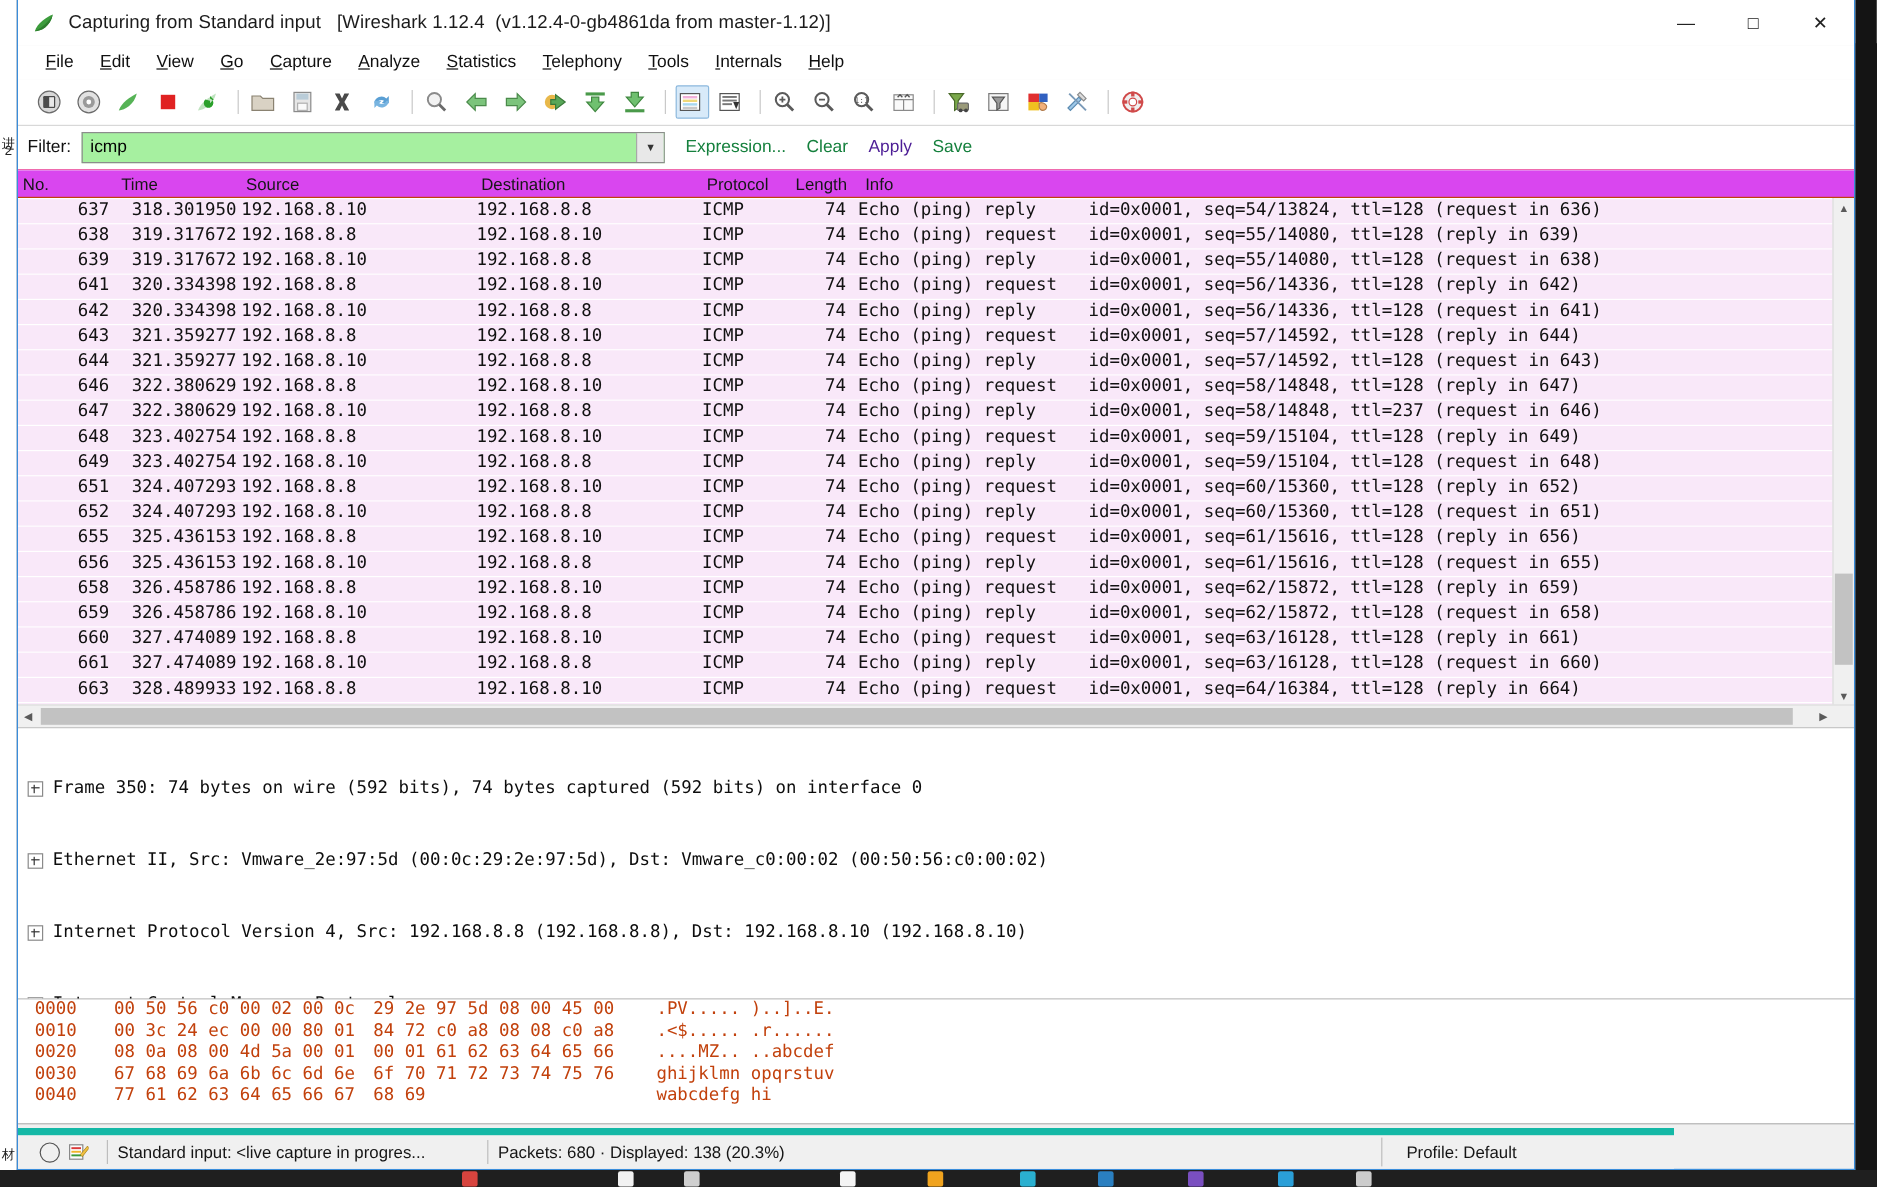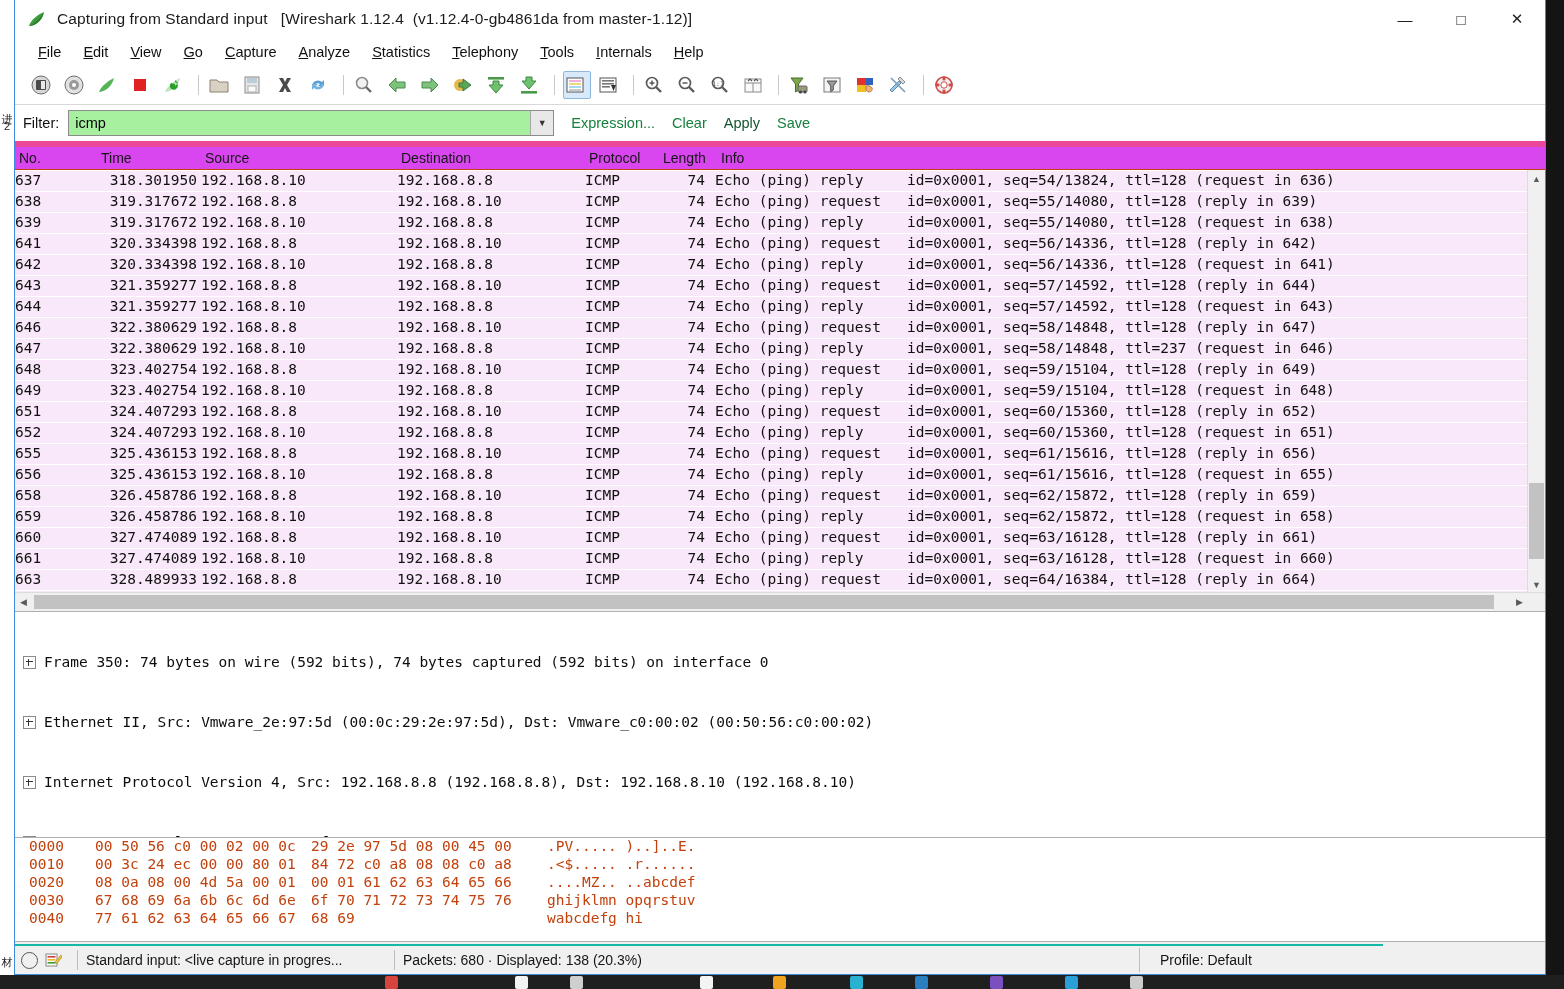--- a/index.html
+++ b/index.html
@@ -87,41 +87,41 @@
     width: 28px; height: 28px; margin-right: 5px;
     display: flex; align-items: center; justify-content: flex-start;
     border: 1px solid transparent; border-radius: 2px; box-sizing: border-box;
   }
   .tbtn.active { background: #d8eaf9; border-color: #8cb8dd; }
   .tsep { width: 1px; height: 20px; background: #c9c9c9; margin: 0 8px 0 4px; }
 
   
   .filterbar {
     height: 36px; background: #ffffff; display: flex; align-items: center;
-    padding-left: 8px; border-bottom: 6px solid #ec4899;
+    padding-left: 8px; border-bottom: 1px solid #ec4899;
   }
   .filter-label { font-size: 14.5px; color: #111; margin-right: 9px; }
   .filter-input-wrap {
     position: relative; width: 486px; height: 26px;
     border: 1px solid #8c8c8c; background: #a6f0a0; box-sizing: border-box;
     display: flex; align-items: center;
   }
   .filter-input {
     border: none; outline: none; background: transparent;
     font-size: 14.5px; color: #000; width: 440px; padding-left: 6px;
     font-family: "Liberation Sans", sans-serif;
   }
   .filter-drop {
     position: absolute; right: 0; top: 0; width: 22px; height: 24px;
     background: #e8e8e8; border-left: 1px solid #a8a8a8;
     display: flex; align-items: center; justify-content: center;
     font-size: 9px; color: #333;
   }
   .fbtn { font-size: 14.5px; color: #15803d; margin-left: 17px; }
-  .fbtn.disabled { color: #14532d; }
+  .fbtn.disabled { color: #4c1d95; }
 
   
   .packet-list-area {
     position: relative; height: 464px; background: #ffffff;
     border-bottom: 1px solid #b0b0b0;
   }
   .col-header {
     height: 22px; background: #d946ef; position: relative;
     border-bottom: 7px solid #c2410c; overflow: hidden;
   }
@@ -132,21 +132,21 @@
     position: absolute; top: 23px; left: 0; right: 17px; bottom: 18px;
     overflow: hidden; background: #fff;
   }
   .prow {
     position: relative; height: 20px; background: #f9e8f9;
     border-bottom: 1px solid #ffffff; white-space: pre;
     font-family: "DejaVu Sans Mono", monospace; font-size: 14.5px; color: #111;
   }
   .prow.clip-top { height: 10px; overflow: hidden; }
   .prow span { position: absolute; top: 1px; }
-  .c-no   { left: 0;    width: 76px;  }
+  .c-no   { left: 0;    width: 76px;  text-align: right; }
   .c-time { left: 82px; width: 100px; text-align: right; }
   .c-src  { left: 186px; }
   .c-dst  { left: 382px; }
   .c-prot { left: 570px; }
   .c-len  { left: 648px; width: 42px; text-align: right; }
   .c-info { left: 700px; }
 
   
   .vscroll {
     position: absolute; right: 0; top: 23px; width: 17px; bottom: 18px;
@@ -210,22 +210,22 @@
     font-family: "DejaVu Sans Mono", monospace; font-size: 14.5px; color: #c2410c;
   }
   .hexline .off { display: inline-block; width: 66px; }
   .hexline .h1  { display: inline-block; width: 216px; }
   .hexline .h2  { display: inline-block; width: 236px; }
   .hexline .asc { display: inline-block; }
 
   
   .statusbar {
     position: absolute; left: 0; bottom: 0; width: 1368px; height: 28px;
-    background: #f0f0f0; border-top: 2px solid #14b8a6;
-    display: flex; align-items: center;
+    background: #f0f0f0; border-top: 6px solid #14b8a6;
+    display: flex; align-items: center; padding-left: 12px;
   }
   .sb-icons { display: flex; align-items: center; padding-left: 6px; }
   .sb-circle {
     width: 15px; height: 15px; border: 1.6px solid #555; border-radius: 50%;
     margin-right: 7px;
   }
   .sb-expert { width: 17px; height: 16px; position: relative; margin-right: 7px; }
   .sb-sep { width: 1px; height: 20px; background: #bdbdbd; margin: 0 8px; }
   .sb-text { font-size: 14px; color: #151515; white-space: nowrap; }
   .sb-cell-1 { width: 300px; }

